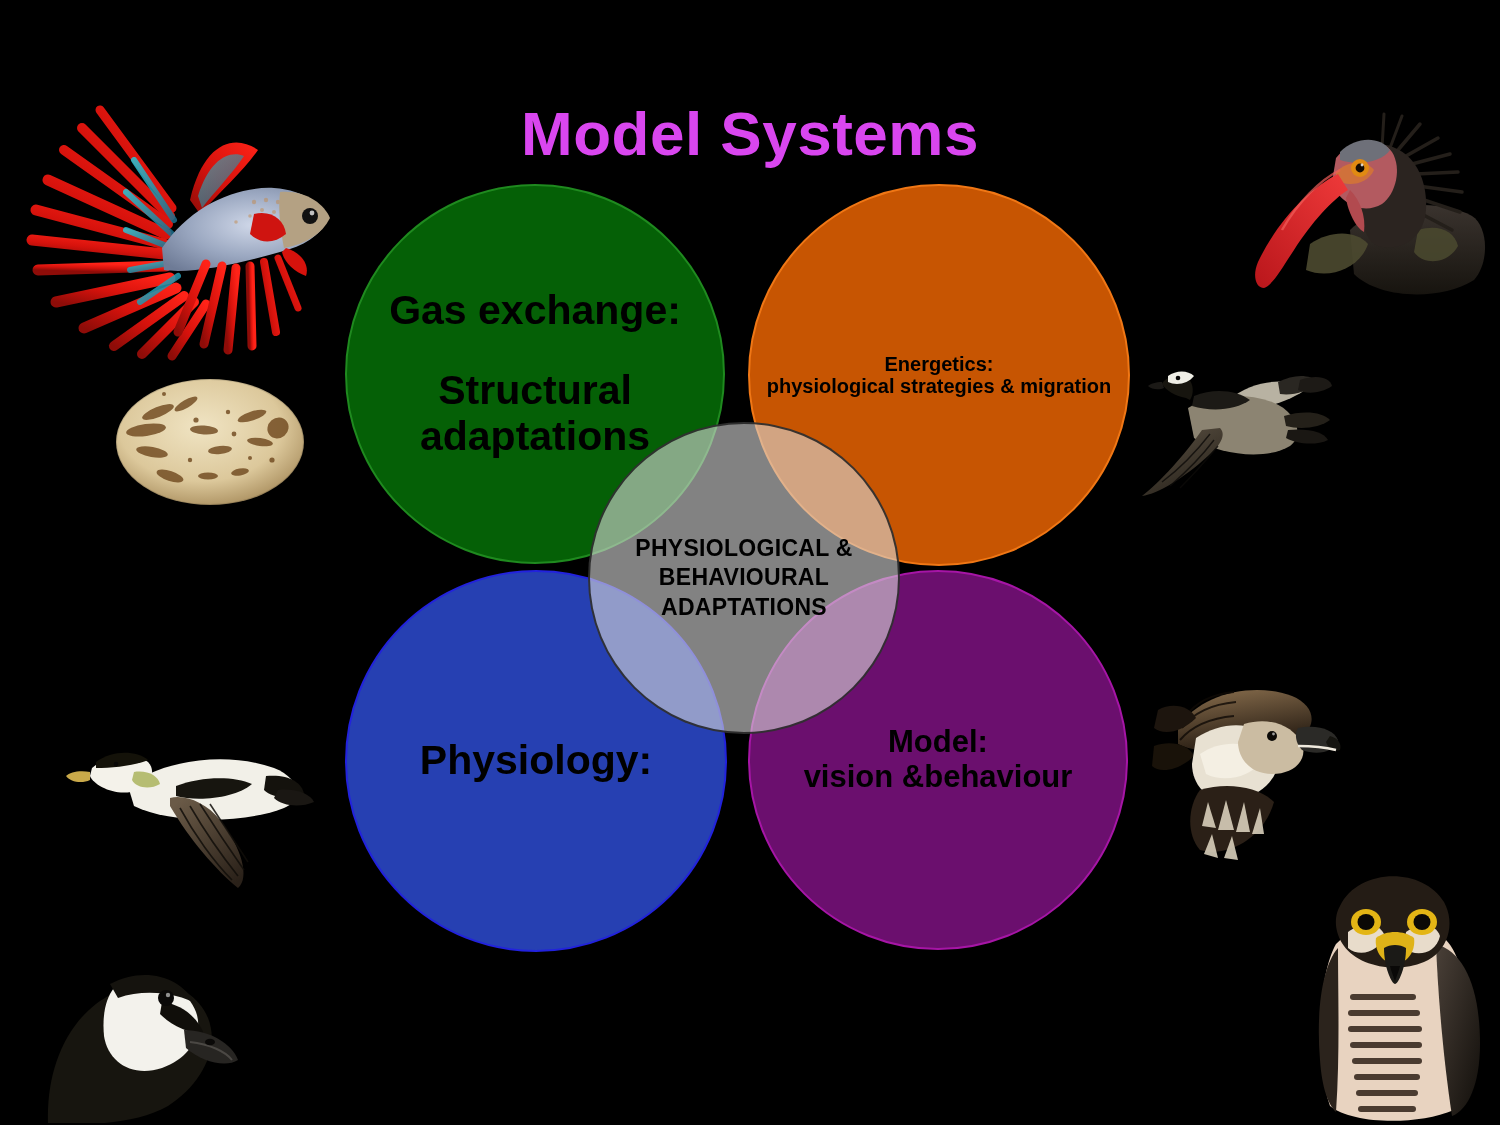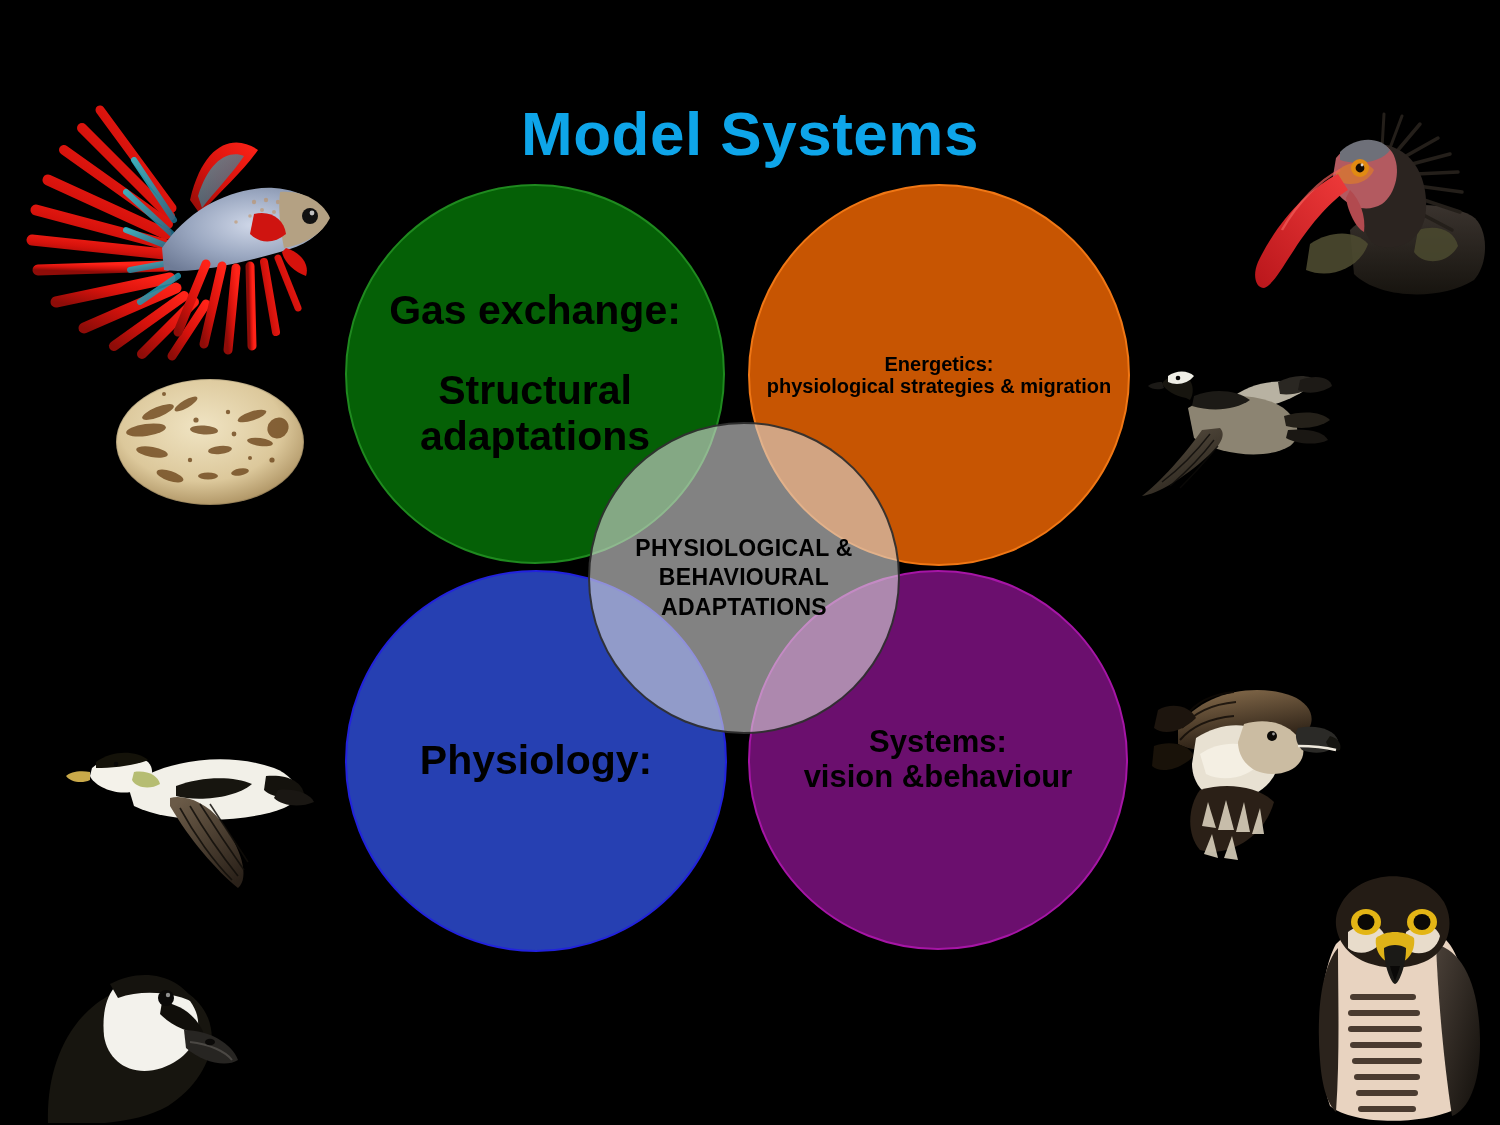--- a/index.html
+++ b/index.html
@@ -16,21 +16,21 @@
     font-family: "Liberation Sans", sans-serif;
   }
 
   
   #title {
     position: absolute;
     top: 100px;
     left: 0;
     width: 1500px;
     text-align: center;
-    color: #0ea5e9;
+    color: #d946ef;
     font-size: 62px;
     font-weight: bold;
     letter-spacing: 0.5px;
     line-height: 1.1;
   }
 
   
   .venn-circle {
     position: absolute;
     border-radius: 50%;
@@ -473,21 +473,21 @@
   </div>
 
   <div class="venn-circle" id="circle-blue">
     <div class="venn-label">
       <span class="lbl-head">Physiology:</span>
     </div>
   </div>
 
   <div class="venn-circle" id="circle-purple">
     <div class="venn-label">
-      <span class="lbl-head">Systems:</span>
+      <span class="lbl-head">Model:</span>
       <span class="lbl-sub">vision &amp;behaviour</span>
     </div>
   </div>
 
   <div class="venn-circle" id="circle-center">
     <div class="venn-label">
       <span>PHYSIOLOGICAL &amp;</span><br>
       <span>BEHAVIOURAL</span><br>
       <span>ADAPTATIONS</span>
     </div>

